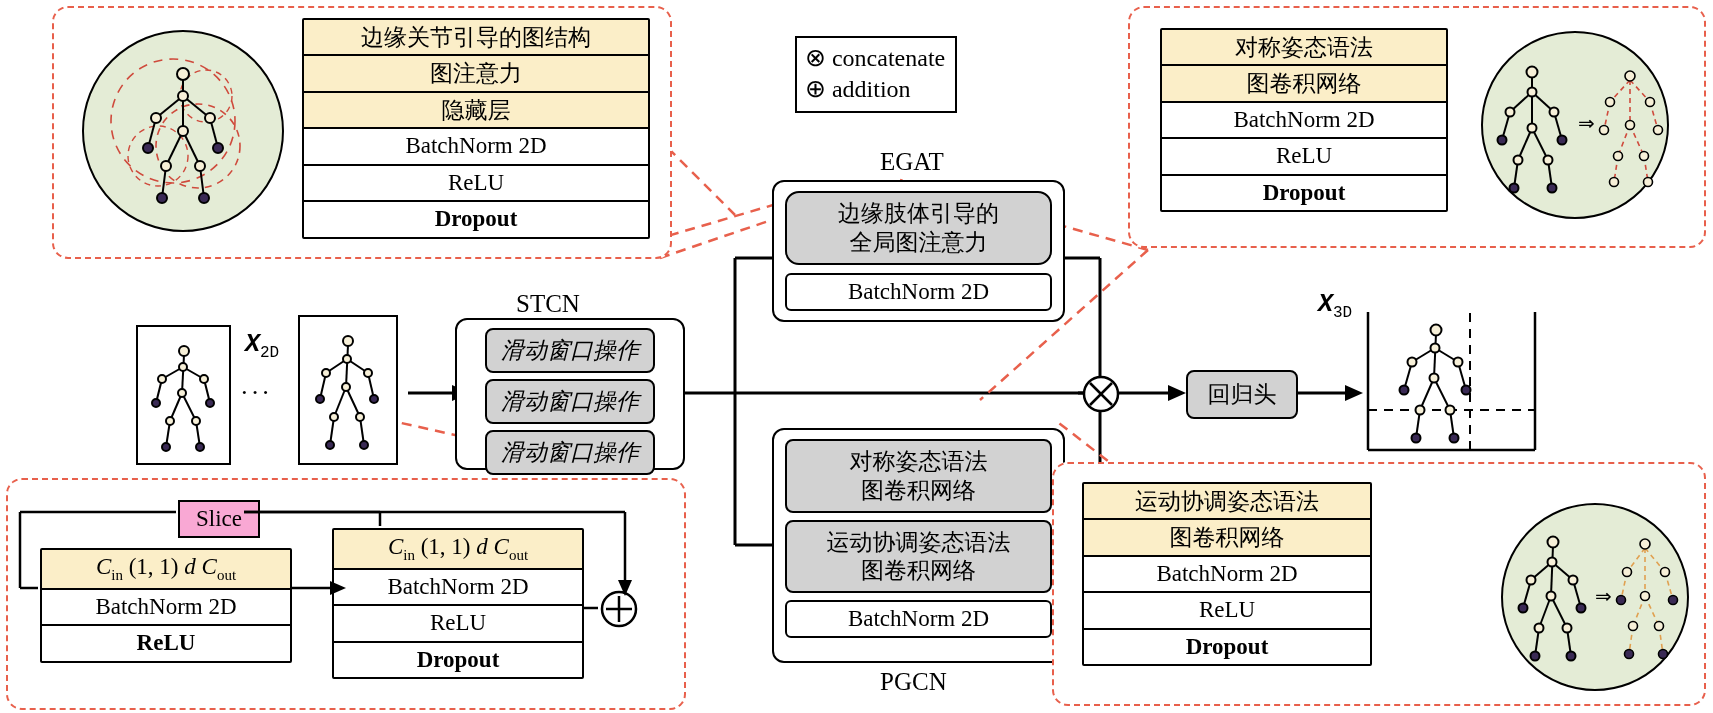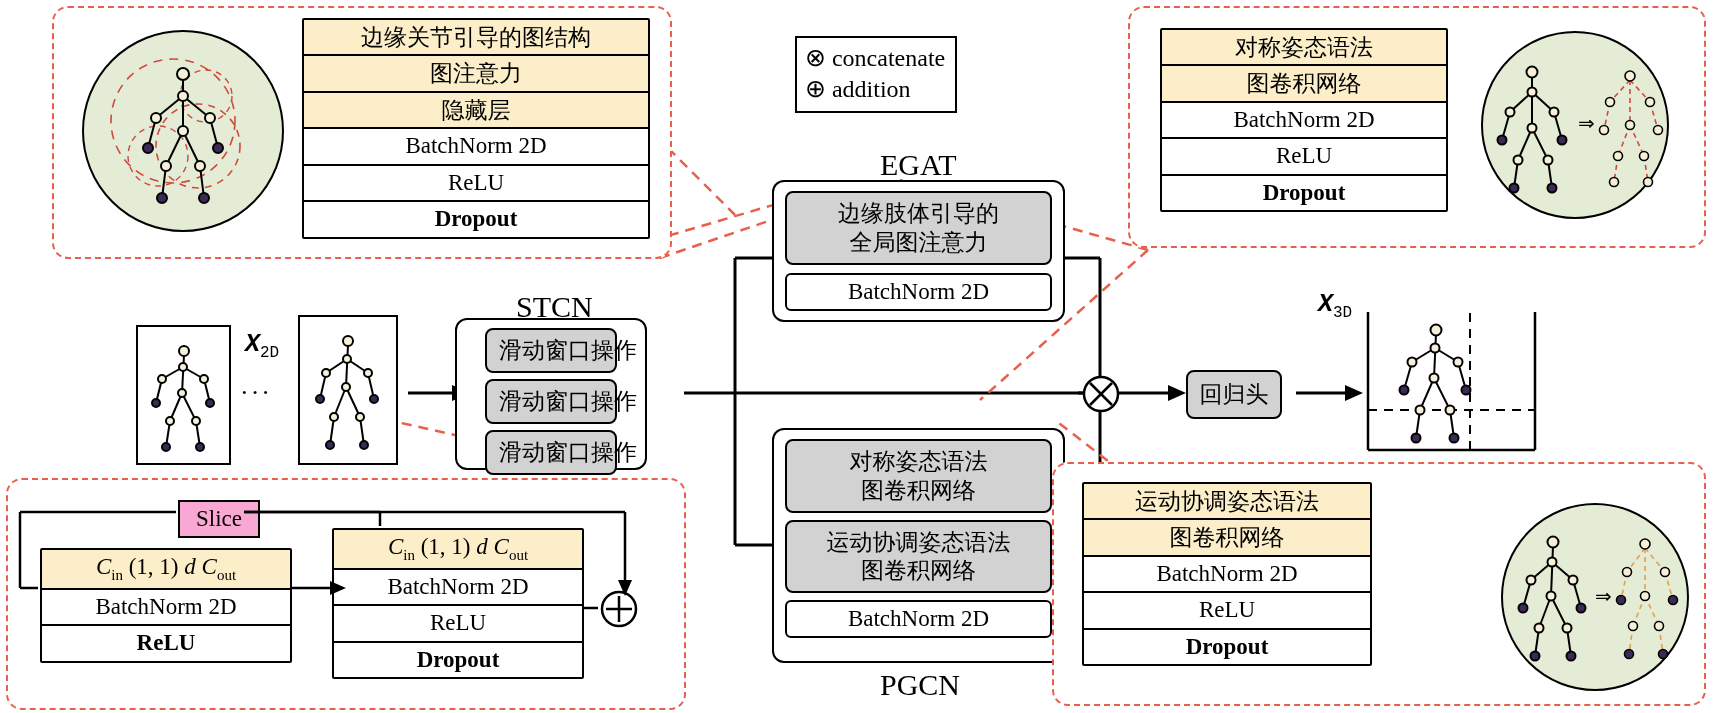--- a/index.html
+++ b/index.html
@@ -44,21 +44,21 @@
   }
 
   
   .groupbox {
     border: 2px solid #000;
     border-radius: 12px;
     background: #fff;
   }
 
   .plain-label {
-    font-size: 30px;
+    font-size: 25px;
     color: #000;
     white-space: nowrap;
   }
   .cn { font-family: "DejaVu Sans", sans-serif; }
 
   
   .legend {
     border: 2px solid #000;
     background: #fff;
     padding: 4px 10px 6px 8px;
@@ -320,30 +320,30 @@
         <circle cx="34" cy="100" r="4"></circle>
         <circle cx="30" cy="128" r="4" fill="#3a2a55"></circle>
         <circle cx="60" cy="100" r="4"></circle>
         <circle cx="64" cy="128" r="4" fill="#3a2a55"></circle>
       </g>
     </svg>
   </div>
 
   <div class="abs plain-label" style="left:516px; top:290px;">STCN</div>
 
-  <div class="abs groupbox" style="left:455px; top:318px; width:192px; height:152px; padding:8px 28px;">
+  <div class="abs groupbox" style="left:455px; top:318px; width:230px; height:152px; padding:8px 28px;font-style:italic;">
     <div class="pill cn" style="margin-bottom:6px;">滑动窗口操作</div>
     <div class="pill cn" style="margin-bottom:6px;">滑动窗口操作</div>
     <div class="pill cn">滑动窗口操作</div>
   </div>
 
   <div class="abs plain-label" style="left:880px; top:148px;">EGAT</div>
 
   <div class="abs groupbox" style="left:772px; top:180px; width:293px; height:142px; padding:9px 11px;">
-    <div class="pill cn" style="line-height:1.25; padding:6px 2px;">
+    <div class="pill cn" style="line-height:1.25; padding:6px 2px;border-radius:14px;">
       <div>边缘肢体引导的</div>
       <div>全局图注意力</div>
     </div>
     <div style="border:2px solid #000; border-radius:6px; background:#fff; text-align:center; font-size:23px; padding:4px 10px; margin-top:8px; white-space:nowrap;">BatchNorm 2D</div>
   </div>
 
   <div class="abs groupbox" style="left:772px; top:428px; width:293px; height:235px; padding:9px 11px;">
     <div class="pill cn" style="line-height:1.25; padding:6px 10px;">
       <div>对称姿态语法</div>
       <div>图卷积网络</div>
@@ -358,21 +358,21 @@
   <div class="abs plain-label" style="left:880px; top:668px;">PGCN</div>
 
   <div class="abs" style="left:1082px; top:375px; width:38px; height:38px;">
     <svg width="38" height="38" viewBox="0 0 38 38">
       <circle cx="19" cy="19" r="17" fill="#fff" stroke="#000" stroke-width="2.5"></circle>
       <line x1="8" y1="8" x2="30" y2="30" stroke="#000" stroke-width="2.5"></line>
       <line x1="30" y1="8" x2="8" y2="30" stroke="#000" stroke-width="2.5"></line>
     </svg>
   </div>
 
-  <div class="abs pill cn" style="left:1186px; top:370px; width:96px; padding:7px 10px;">回归头</div>
+  <div class="abs pill cn" style="left:1186px; top:370px; width:112px; padding:7px 10px;">回归头</div>
 
   <div class="abs varlabel" style="left:1318px; top:290px;">
     <span>X</span><sub>3D</sub>
   </div>
 
   <div class="abs" style="left:1350px; top:300px; width:230px; height:180px;">
     <svg width="230" height="180" viewBox="0 0 230 180">
       <line x1="18" y1="12" x2="18" y2="150" stroke="#000" stroke-width="2.5"></line>
       <line x1="18" y1="150" x2="185" y2="150" stroke="#000" stroke-width="2.5"></line>
       <line x1="185" y1="150" x2="185" y2="12" stroke="#000" stroke-width="2.5"></line>

